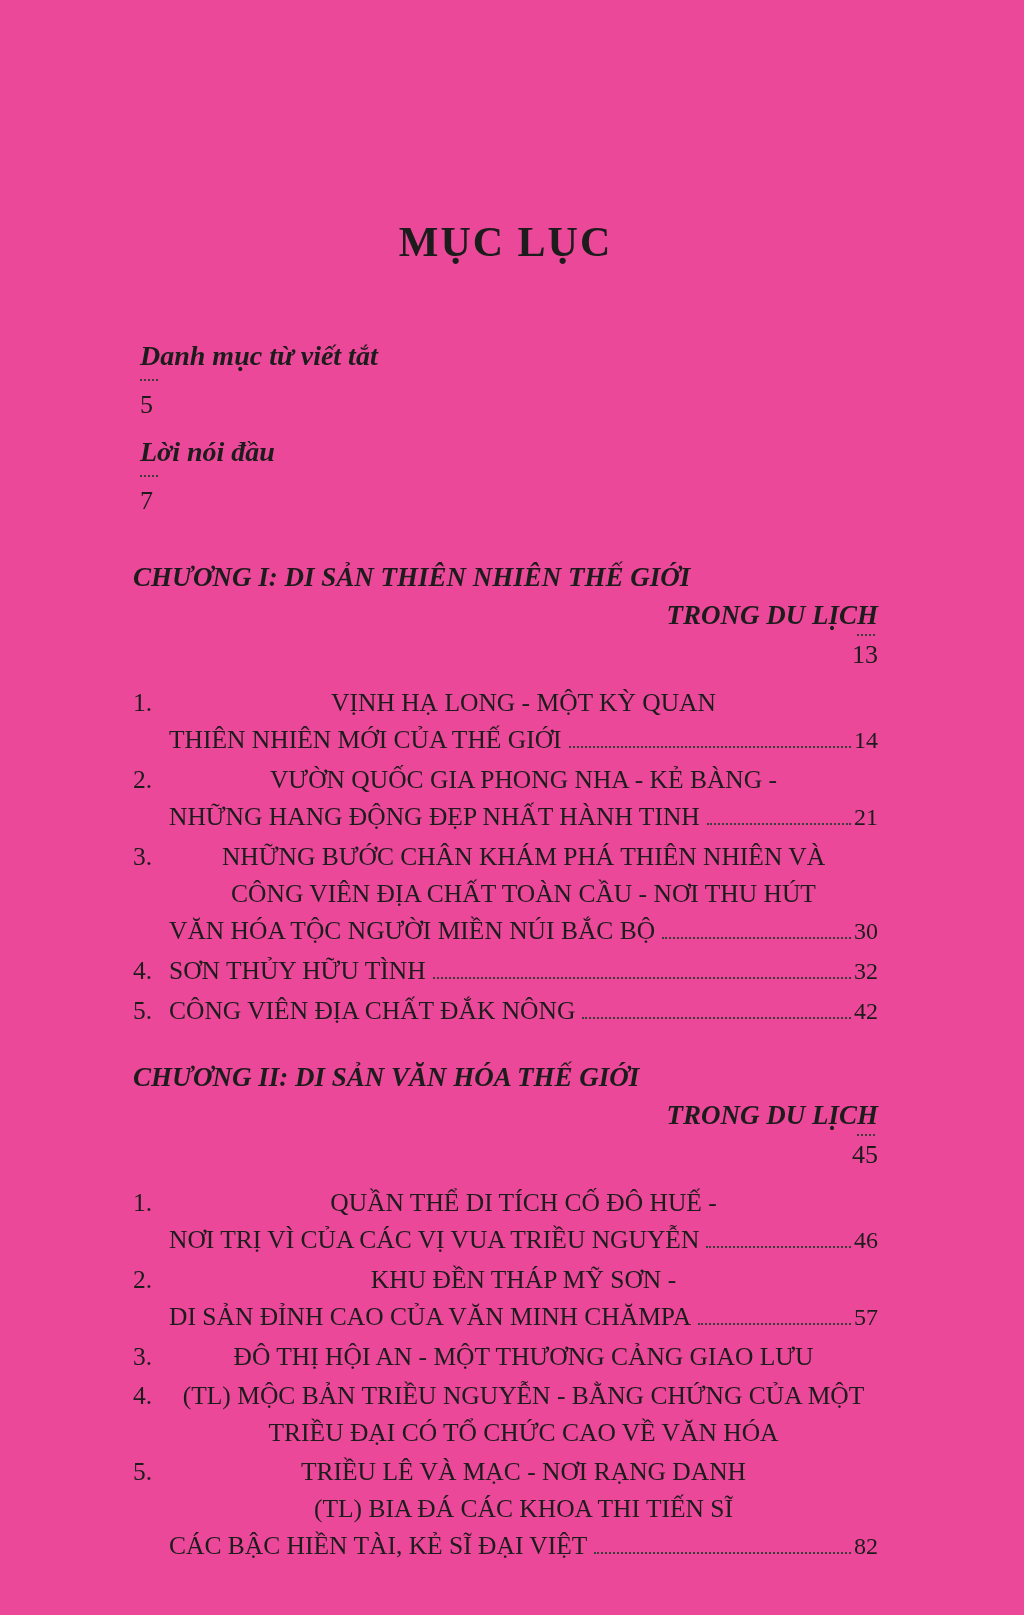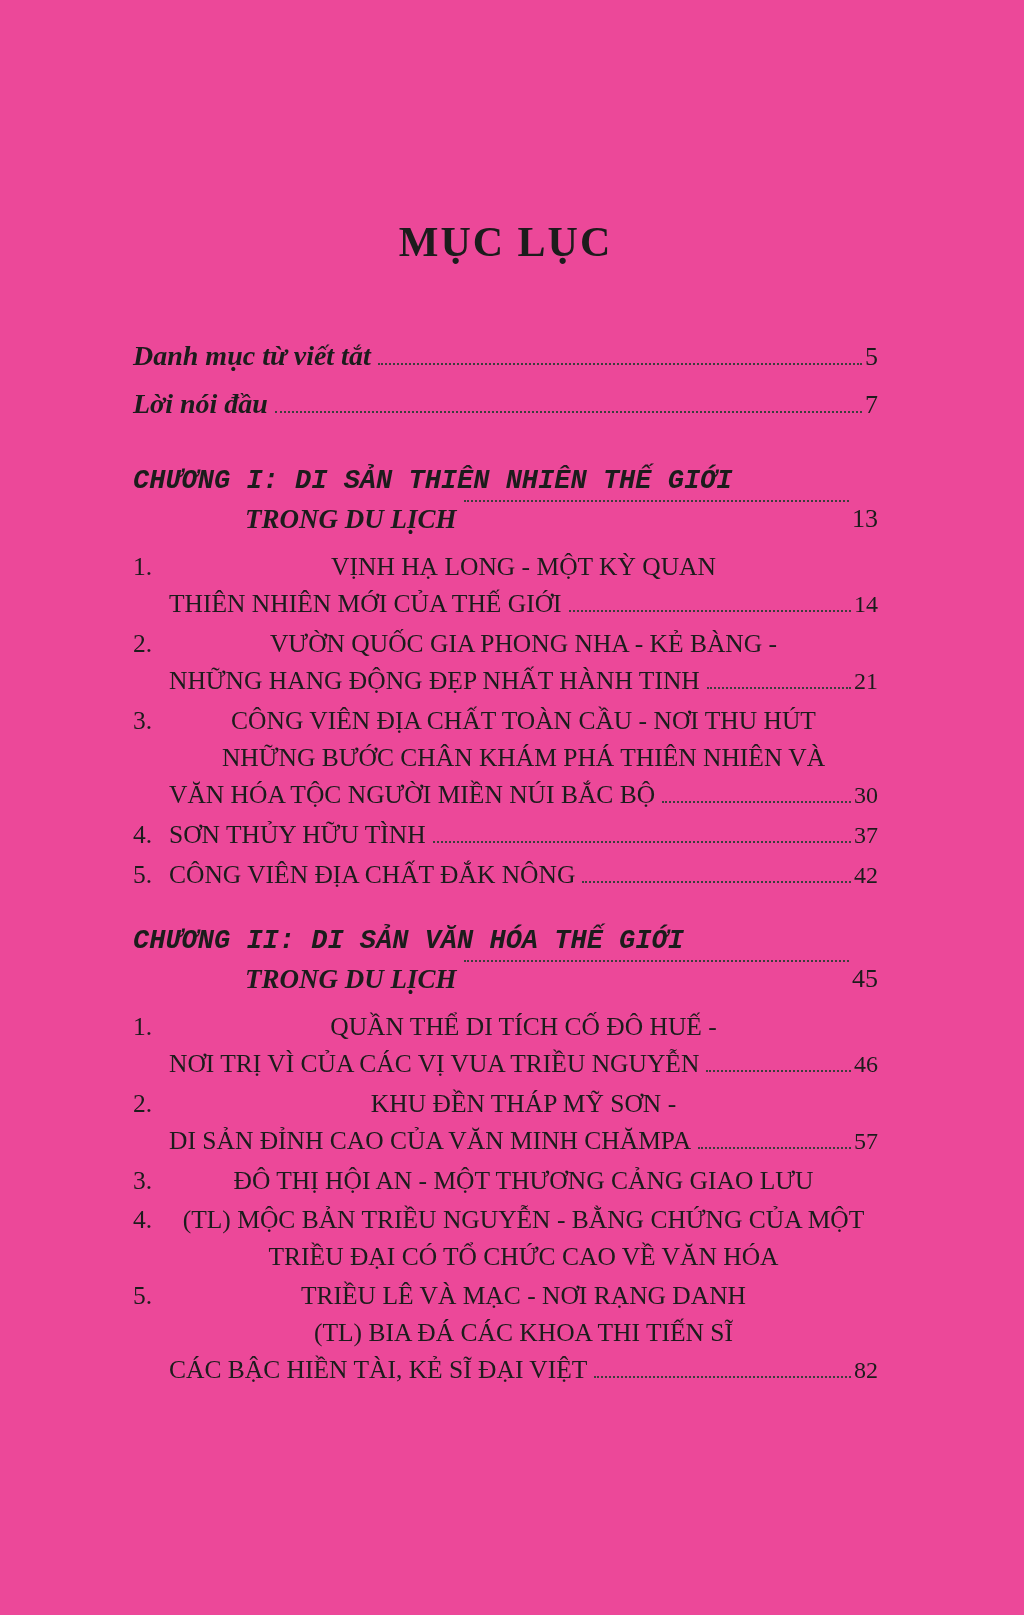--- a/index.html
+++ b/index.html
@@ -29,38 +29,39 @@
   .front-matter {
     margin-top: 66px;
   }
   .fm-row {
     display: flex;
     align-items: baseline;
     font-style: italic;
     font-weight: bold;
     font-size: 28px;
     line-height: 47px;
+    flex-direction: column;
   }
   .chapter-1 { margin-top: 34px; }
   .chapter-2 { margin-top: 28px; }
   .ch-line1 {
     font-style: italic;
     font-weight: bold;
     font-size: 27px;
     line-height: 38px;
-    font-family: Liberation Mono, monospace;
   }
   .ch-line2 {
     display: flex;
-    align-items: flex-start;
+    align-items: flex-end;
     font-style: italic;
     font-weight: bold;
     font-size: 27px;
     line-height: 38px;
     padding-left: 112px;
+    flex-direction: column;
   }
   .entries { margin-top: 10px; }
   .entry {
     display: flex;
     font-size: 25.5px;
     margin-bottom: 2px;
   }
   .entry-num {
     flex: 0 0 36px;
     line-height: 37px;
@@ -138,37 +139,37 @@
               <span class="text">NHỮNG HANG ĐỘNG ĐẸP NHẤT HÀNH TINH</span>
               <span class="leader"></span>
               <span class="page-num">21</span>
             </div>
           </div>
         </div>
 
         <div class="entry">
           <div class="entry-num">3.</div>
           <div class="entry-body">
+            <div class="line">NHỮNG BƯỚC CHÂN KHÁM PHÁ THIÊN NHIÊN VÀ</div>
             <div class="line">CÔNG VIÊN ĐỊA CHẤT TOÀN CẦU - NƠI THU HÚT</div>
-            <div class="line">NHỮNG BƯỚC CHÂN KHÁM PHÁ THIÊN NHIÊN VÀ</div>
             <div class="line row">
               <span class="text">VĂN HÓA TỘC NGƯỜI MIỀN NÚI BẮC BỘ</span>
               <span class="leader"></span>
               <span class="page-num">30</span>
             </div>
           </div>
         </div>
 
         <div class="entry">
           <div class="entry-num">4.</div>
           <div class="entry-body">
             <div class="line row">
               <span class="text">SƠN THỦY HỮU TÌNH</span>
               <span class="leader"></span>
-              <span class="page-num">37</span>
+              <span class="page-num">32</span>
             </div>
           </div>
         </div>
 
         <div class="entry">
           <div class="entry-num">5.</div>
           <div class="entry-body">
             <div class="line row">
               <span class="text">CÔNG VIÊN ĐỊA CHẤT ĐẮK NÔNG</span>
               <span class="leader"></span>

